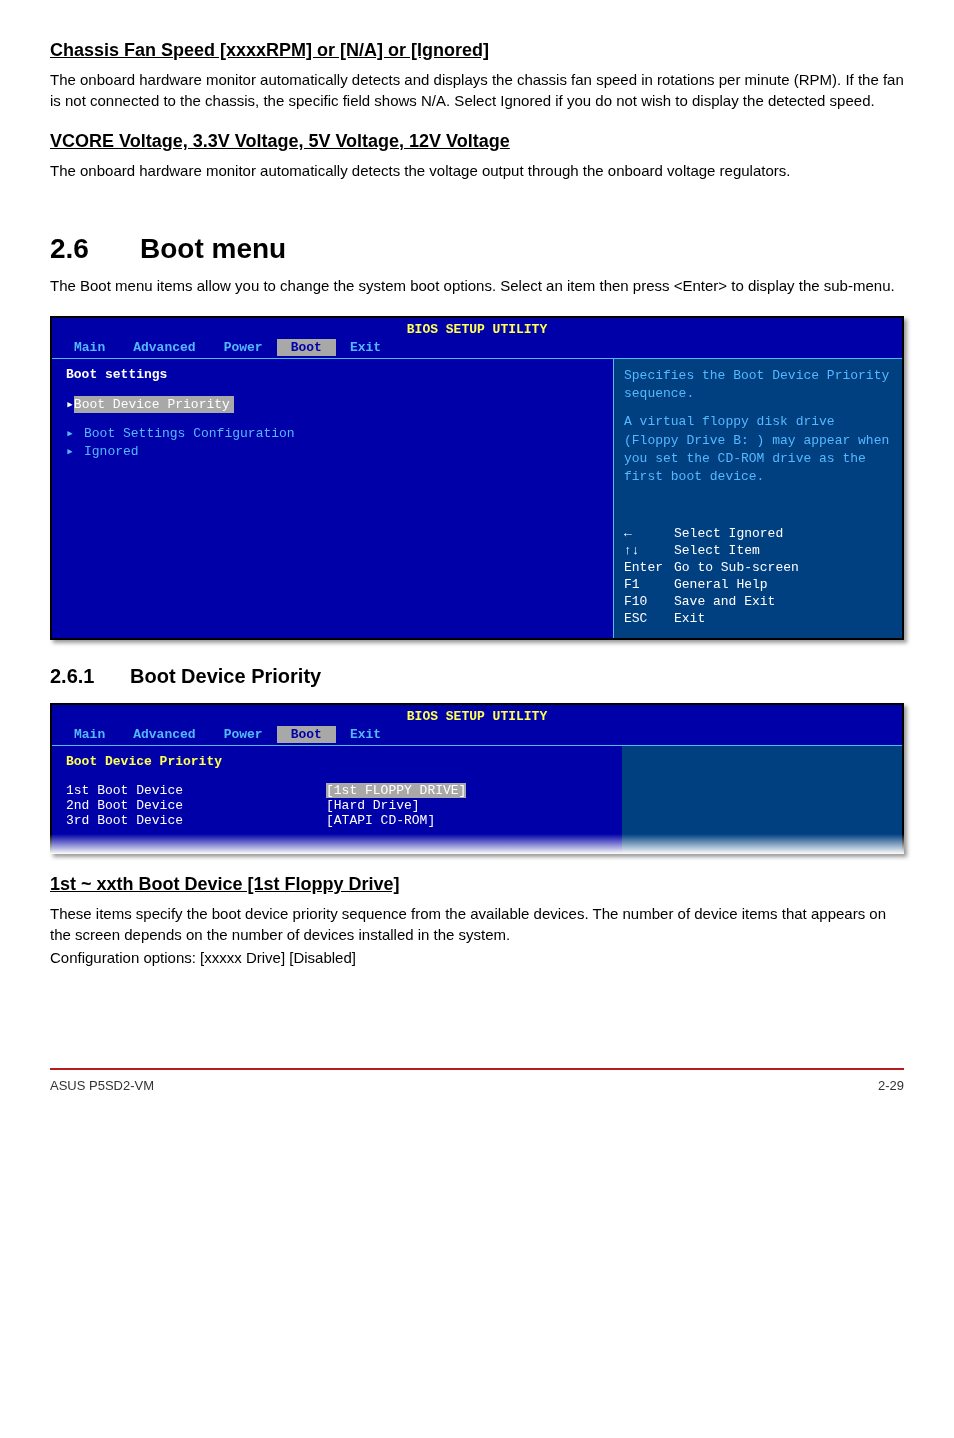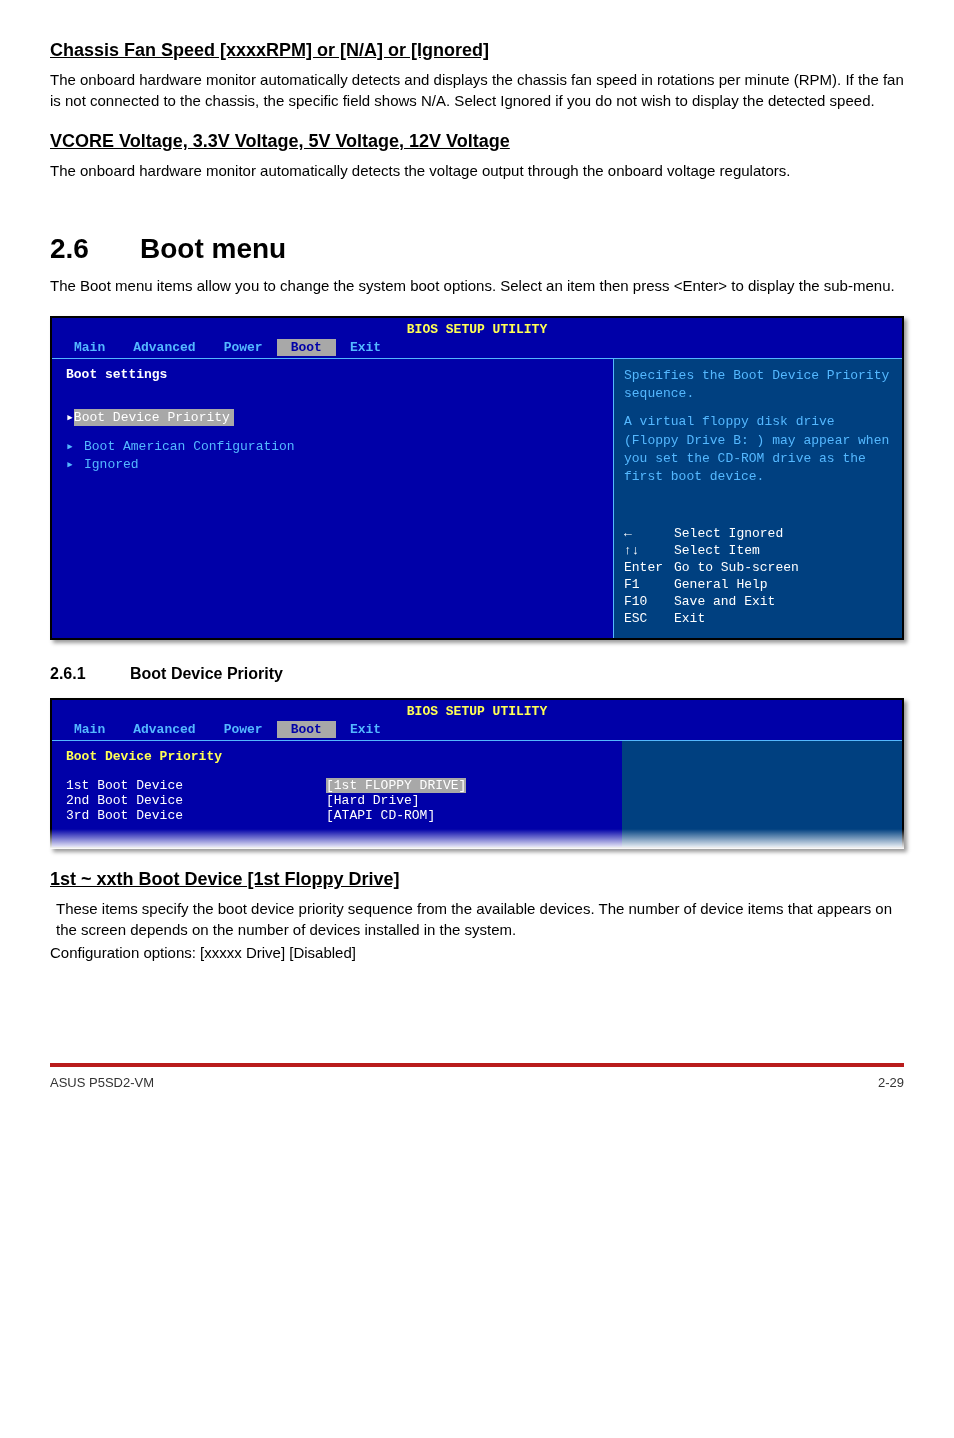--- a/index.html
+++ b/index.html
@@ -30,21 +30,21 @@
       font-size: 28px;
       font-weight: bold;
       margin-bottom: 10px;
     }
     .section-num {
       display: inline-block;
       width: 90px;
       margin-top: 32px;
     }
     h2 {
-      font-size: 16px;
+      font-size: 20px;
       font-weight: bold;
       margin-top: 25px;
       margin-bottom: 15px;
     }
     .sub-num {
       display: inline-block;
       width: 80px;
     }
     .bios-screen {
       font-family: "Courier New", monospace;
@@ -98,21 +98,21 @@
     .bios-right {
       width: 288px;
       background: #004080;
       padding: 8px 10px;
       border-top: 1px solid #54b8ff;
       line-height: 1.4;
     }
     .bios-heading {
       color: #ffffff;
       font-weight: bold;
-      margin-bottom: 20px;
+      margin-bottom: 7px;
     }
     .bios-heading-yellow {
       color: #ffff54;
       font-weight: bold;
       margin-bottom: 8px;
     }
     .bios-item {
       color: #54b8ff;
       padding: 1px 0;
     }
@@ -162,21 +162,21 @@
     }
     .device-value {
       color: #ffffff;
     }
     .device-value.selected {
       background: #a8a8a8;
     }
     .footer-bar {
       margin-top: 100px;
       padding-top: 8px;
-      border-top: 4px solid #b91c1c;
+      border-top: 2px solid #b91c1c;
       display: flex;
       justify-content: space-between;
       font-size: 13px;
       color: #333;
     }
     .bios2-wrapper {
       position: relative;
     }
     .bios2-fade {
       position: absolute;
@@ -213,21 +213,21 @@
   </div>
   <div class="bios-body">
     <div class="bios-left">
       <div class="bios-heading">Boot settings</div>
       <div style="height:6px"></div>
       <div class="bios-item-white">
         <span class="marker">▸</span><span class="bios-item selected">Boot Device Priority</span>
       </div>
       <div style="height:10px"></div>
       <div class="bios-item">
-        <span class="marker">▸</span><span>Boot American Configuration</span>
+        <span class="marker">▸</span><span>Boot Settings Configuration</span>
       </div>
       <div class="bios-item">
         <span class="marker">▸</span><span>Ignored</span>
       </div>
     </div>
     <div class="bios-right">
       <div class="help-text">Specifies the Boot Device Priority sequence.</div>
       <div class="help-text">A virtual floppy disk drive (Floppy Drive B: ) may appear when you set the CD-ROM drive as the first boot device.</div>
       <div class="nav-keys">
         <div class="nav-line"><span class="nav-key-label">←</span><span>Select Ignored</span></div>
@@ -274,19 +274,19 @@
       <div style="height:16px"></div>
     </div>
     <div style="width:280px; background:#004080; border-top:1px solid #54b8ff;"></div>
   </div>
 </div>
 <div class="bios2-fade"></div>
 </div>
 
 <div style="height:20px"></div>
 <h3>1st ~ xxth Boot Device [1st Floppy Drive]</h3>
-<p class="body-text" style="margin-bottom:2px;margin-left:6px;">These items specify the boot device priority sequence from the available devices. The number of device items that appears on the screen depends on the number of devices installed in the system.</p>
+<p class="body-text" style="margin-bottom:2px;">These items specify the boot device priority sequence from the available devices. The number of device items that appears on the screen depends on the number of devices installed in the system.</p>
 <p class="body-text">Configuration options: [xxxxx Drive] [Disabled]</p>
 
 <div class="footer-bar">
   <span>ASUS P5SD2-VM</span>
   <span>2-29</span>
 </div>
 
 </body></html>

